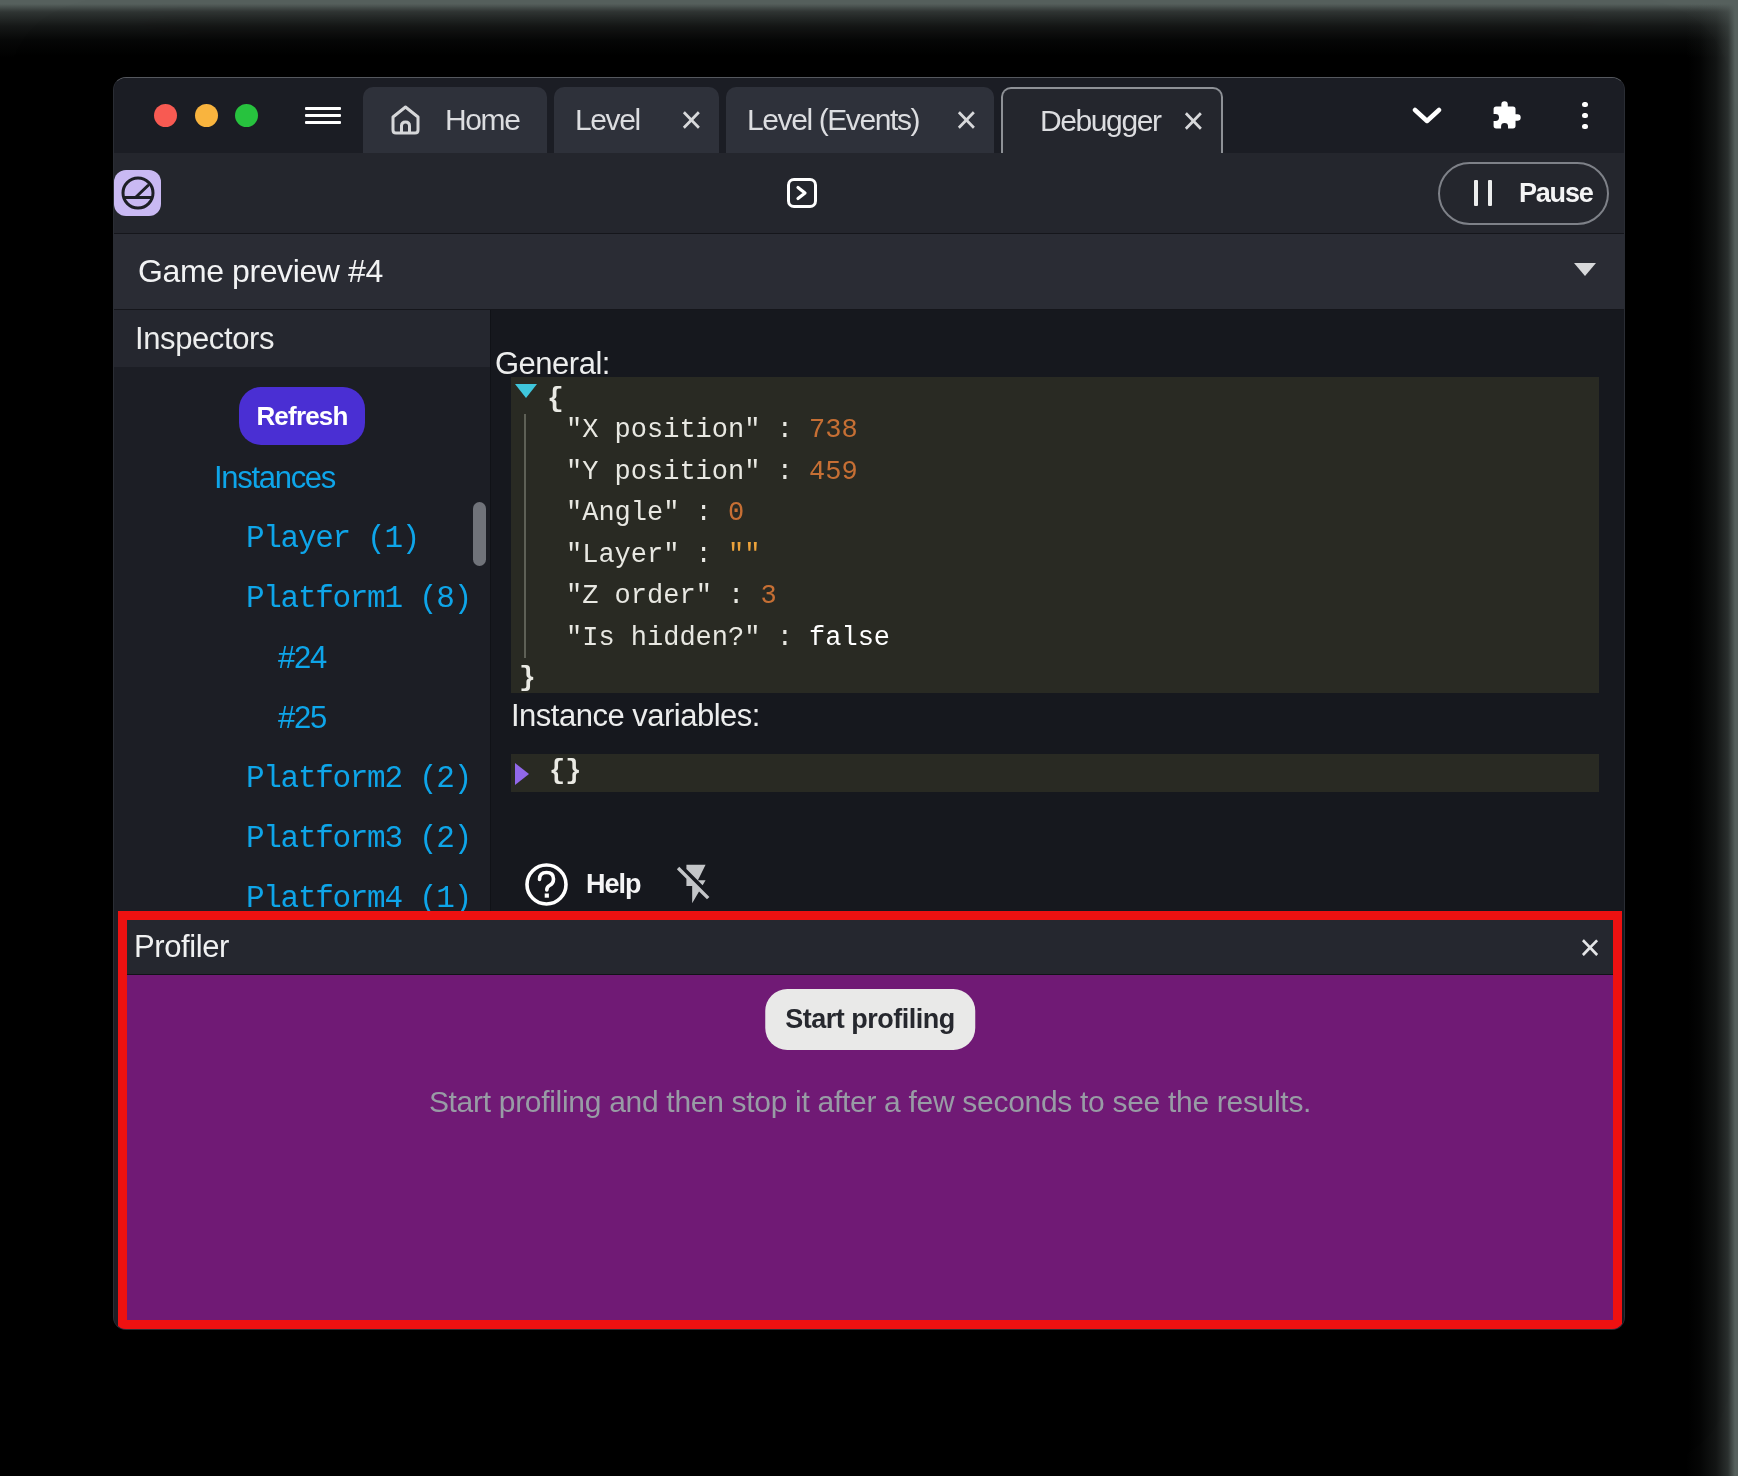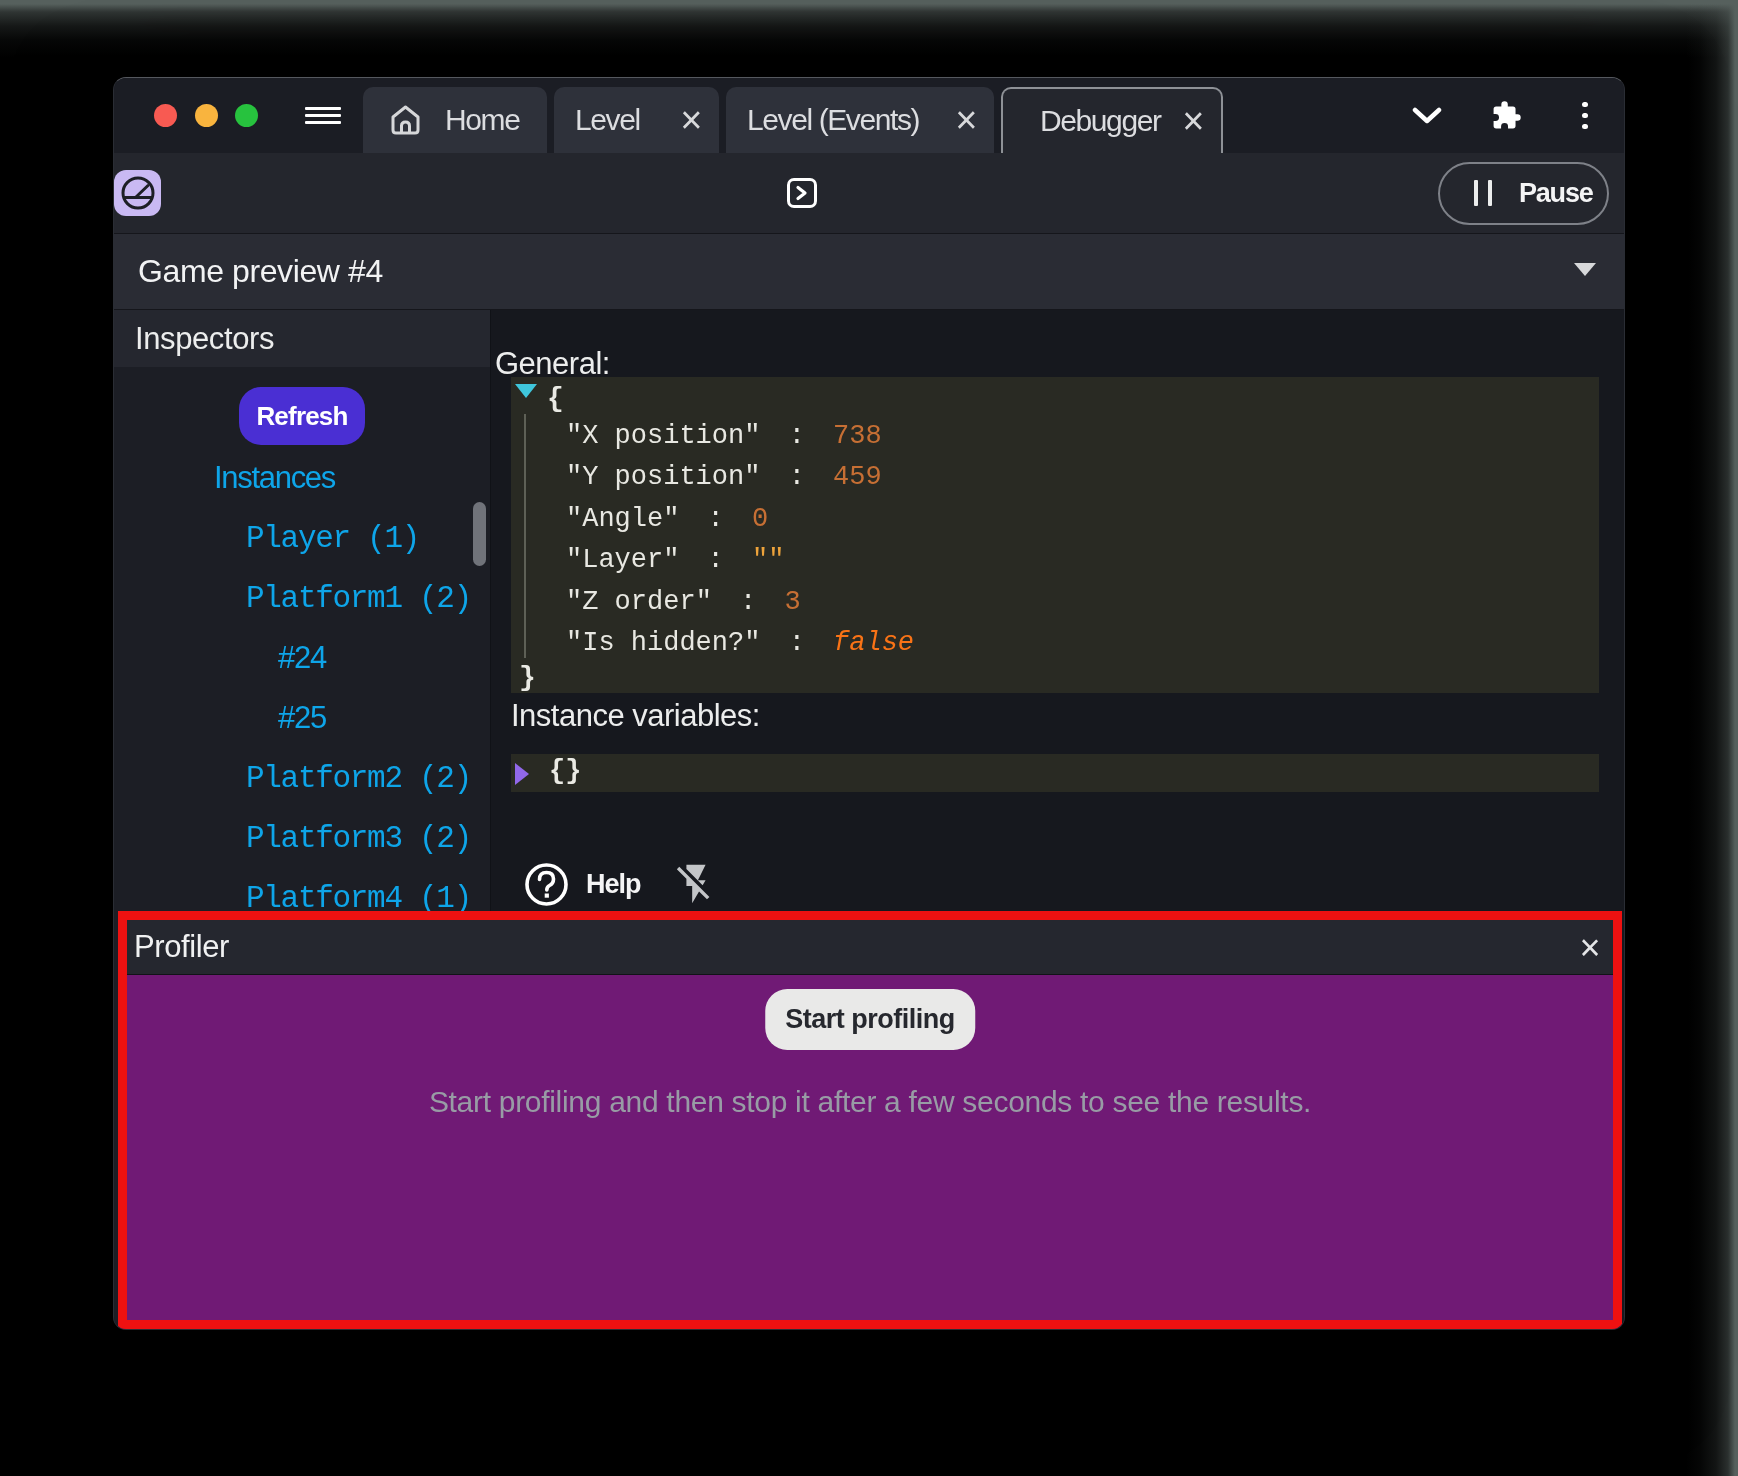--- a/index.html
+++ b/index.html
@@ -95,27 +95,27 @@
   .codeblock { position:absolute; left:20px; top:67px; width:1088px; height:316px;
     background:#292a23; font-family:"Liberation Mono", monospace; font-size:27px; color:#e8e8e2; }
   .codeblock .brace { position:absolute; left:36px; font-weight:bold; font-size:28px; color:#eaeae4; }
   .codeblock .brace-open { top:6px; }
   .codeblock .brace-close { top:285px; left:8px; }
   .json-caret-down { position:absolute; left:4px; top:7px; width:0; height:0;
     border-left:11px solid transparent; border-right:11px solid transparent;
     border-top:14px solid #3fc6dc; cursor:pointer; }
   .indent-line { position:absolute; left:13px; top:37px; width:2px; height:244px; background:#5e6056; }
   .json-lines { position:absolute; left:55px; top:38px; }
-  .json-line { height:41.5px; display:flex; align-items:center; white-space:pre;gap:12px; }
+  .json-line { height:41.5px; display:flex; align-items:flex-start; white-space:pre; }
   .jkey::before { content:'"'; } .jkey::after { content:'"'; }
   .jkey { color:#e8e8e2; }
   .jsep { color:#e8e8e2; }
   .jval.num { color:#c66f34; }
   .jval.str { color:#eda33b; }
-  .jval.bool { color:#f97316;font-style:italic; }
+  .jval.bool { color:#ffffff; }
 
   .varsrow { position:absolute; left:20px; top:444px; width:1088px; height:38px; background:#292a23; }
   .json-caret-right { position:absolute; left:4px; top:9px; width:0; height:0;
     border-top:11px solid transparent; border-bottom:11px solid transparent;
     border-left:14px solid #9168e9; cursor:pointer; }
   .varsrow .vbraces { position:absolute; left:38px; top:2px; font-family:"Liberation Mono", monospace;
     font-weight:bold; font-size:27px; color:#eaeae4; }
 
   .helprow { position:absolute; left:34px; top:551px; display:flex; align-items:center; cursor:pointer; }
   .help-label { margin-left:18px; color:#f4f4f5; font-size:27px; font-weight:bold; letter-spacing:-1px; }
@@ -227,21 +227,21 @@
   </div>
 
   <div class="sidebar">
     <div class="sidebar-header">
       <span>Inspectors</span>
     </div>
     <button class="refresh-btn">Refresh</button>
     <div class="tree">
       <div class="tree-item lvl0">Instances</div>
       <div class="tree-item lvl1">Player (1)</div>
-      <div class="tree-item lvl1">Platform1 (2)</div>
+      <div class="tree-item lvl1">Platform1 (8)</div>
       <div class="tree-item lvl2">#24</div>
       <div class="tree-item lvl2">#25</div>
       <div class="tree-item lvl1">Platform2 (2)</div>
       <div class="tree-item lvl1">Platform3 (2)</div>
       <div class="tree-item lvl1">Platform4 (1)</div>
     </div>
     <div class="scroll-thumb"></div>
   </div>
 
   <div class="main">

